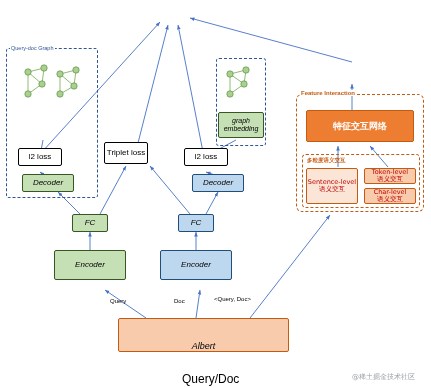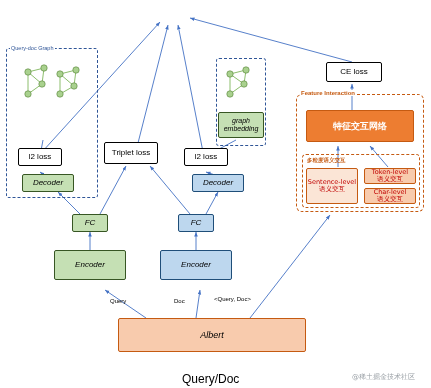--- a/index.html
+++ b/index.html
@@ -235,45 +235,42 @@
 
   <div class="node box" style="left:184px; top:148px; width:44px; height:18px;">
     <span>l2 loss</span>
   </div>
 
   <div class="node box blue box-italic" style="left:192px; top:174px; width:52px; height:18px;">
     <span>Decoder</span>
   </div>
 
 
-  <div class="node box" style="left:326px; top:62px; width:56px; height:20px;">
-    <span>CE loss</span>
-  </div>
-
-  <div class="node box" style="left:104px; top:142px; width:54px; height:22px;">
+
+  <div class="node box" style="left:104px; top:142px; width:44px; height:22px;">
     <span>Triplet loss</span>
   </div>
 
   <div class="node box green box-italic" style="left:72px; top:214px; width:36px; height:18px;">
     <span>FC</span>
   </div>
 
   <div class="node box blue box-italic" style="left:178px; top:214px; width:36px; height:18px;">
     <span>FC</span>
   </div>
 
   <div class="node box green box-italic" style="left:54px; top:250px; width:72px; height:30px;">
     <span>Encoder</span>
   </div>
 
   <div class="node box blue box-italic" style="left:160px; top:250px; width:72px; height:30px;">
     <span>Encoder</span>
   </div>
 
-  <div class="node box orange box-italic" style="left:118px; top:318px; width:188px; height:34px; font-size:9px;">
+  <div class="node box orange box-italic" style="left:118px; top:318px; width:171px; height:34px; font-size:9px;align-items:flex-end;">
     <span>Albert</span>
   </div>
 
   <div class="dashgroup orange-dash" style="left:296px; top:94px; width:128px; height:118px;"></div>
   <div class="grouplabel orange-label" style="left:300px; top:90px;">Feature Interaction</div>
 
   <div class="node box orange-solid cn" style="left:306px; top:110px; width:108px; height:32px; font-size:9px;">
     <span>特征交互网络</span>
   </div>
 

